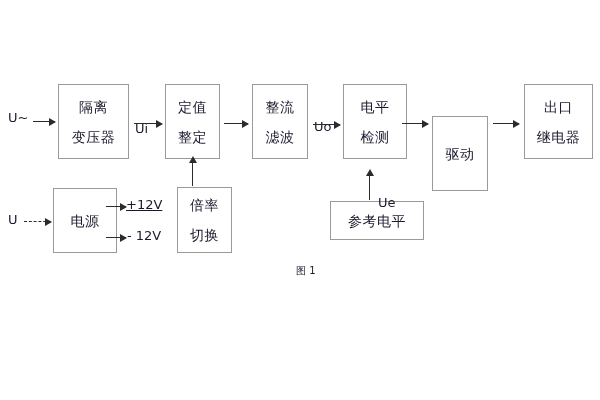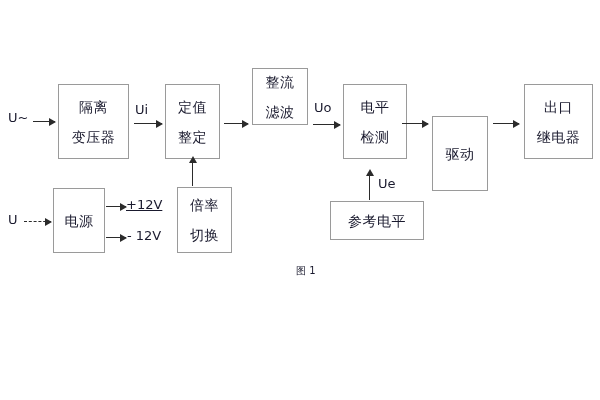--- a/index.html
+++ b/index.html
@@ -35,21 +35,21 @@
   .box .ln + .ln { margin-top: 16px; }
   .box.single { font-size: 14px; }
 
   .label {
     position: absolute;
     color: #1a1a2e;
     font-size: 13px;
     white-space: nowrap;
     line-height: 1;
   }
-  .label.sig { font-size: 13px; }
+  .label.sig { font-size: 13px; margin-top: 19px; }
   .caption {
     position: absolute;
     color: #1a1a2e;
     font-size: 10px;
     white-space: nowrap;
   }
 
   
   .arrow-h {
     position: absolute;
@@ -108,21 +108,21 @@
   <div class="label sig" style="left:135px; top:103px;">Ui</div>
   <div class="arrow-h" style="left:134px; top:123px; width:28px;"></div>
 
   <div class="box" style="left:165px; top:84px; width:55px; height:75px;align-items:center;">
     <span class="ln">定值</span>
     <span class="ln">整定</span>
   </div>
 
   <div class="arrow-h" style="left:224px; top:123px; width:24px;"></div>
 
-  <div class="box" style="left:252px; top:68px; width:56px; height:57px;">
+  <div class="box" style="left:252px; top:84px; width:56px; height:75px;">
     <span class="ln">整流</span>
     <span class="ln">滤波</span>
   </div>
 
   <div class="label sig" style="left:314px; top:101px;">Uo</div>
   <div class="arrow-h" style="left:313px; top:124px; width:27px;"></div>
 
   <div class="box" style="left:343px; top:84px; width:64px; height:75px;">
     <span class="ln">电平</span>
     <span class="ln">检测</span>
@@ -138,21 +138,21 @@
 
   <div class="box" style="left:524px; top:84px; width:69px; height:75px;">
     <span class="ln">出口</span>
     <span class="ln">继电器</span>
   </div>
 
   <div class="label" style="left:8px; top:213px;">U</div>
 
   <div class="arrow-h dashed" style="left:24px; top:221px; width:27px;"></div>
 
-  <div class="box single" style="left:53px; top:188px; width:52px; height:65px;">
+  <div class="box single" style="left:53px; top:188px; width:64px; height:65px;">
     <span class="ln">电源</span>
   </div>
 
   <div class="arrow-h" style="left:106px; top:206px; width:20px;"></div>
   <div class="label" style="left:126px; top:198px;text-decoration:underline;">+12V</div>
 
   <div class="arrow-h" style="left:106px; top:237px; width:20px;"></div>
   <div class="label" style="left:127px; top:229px;">- 12V</div>
 
   <div class="box" style="left:165px; top:187px; width:55px; height:66px;margin-left:12px;">

